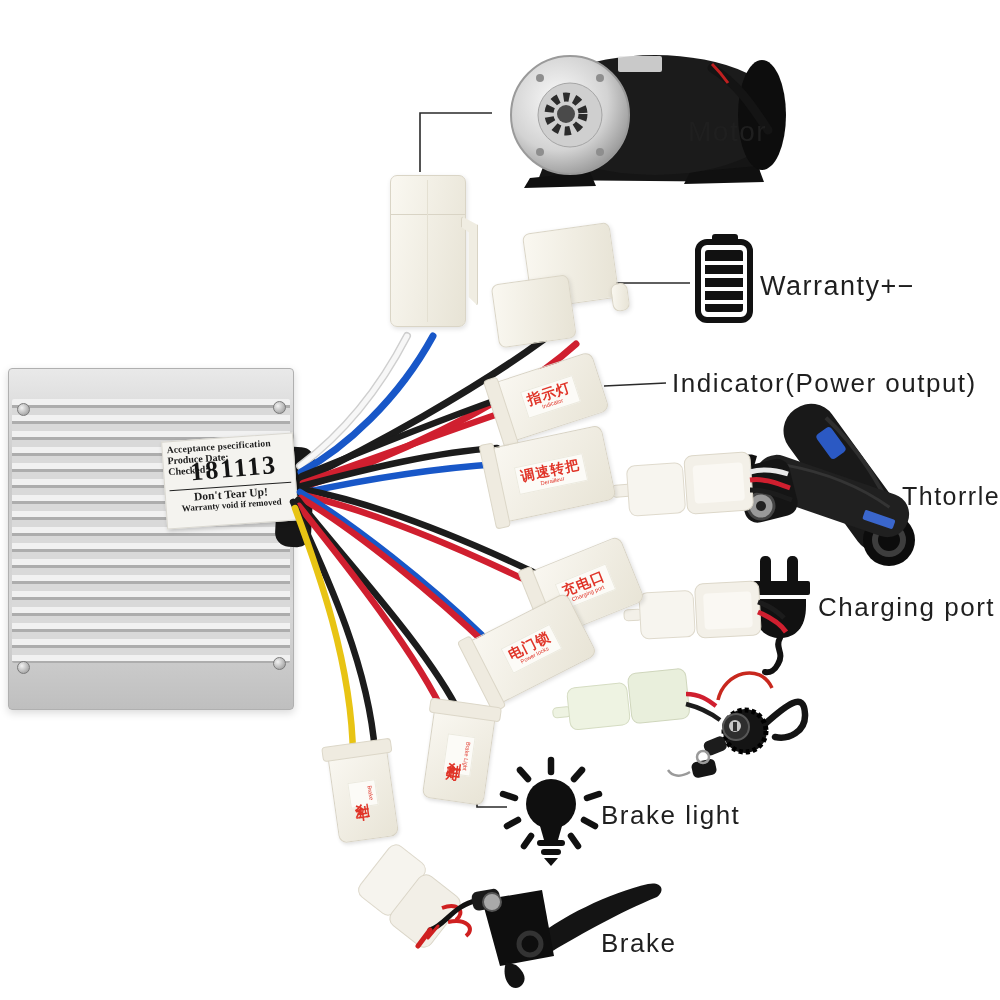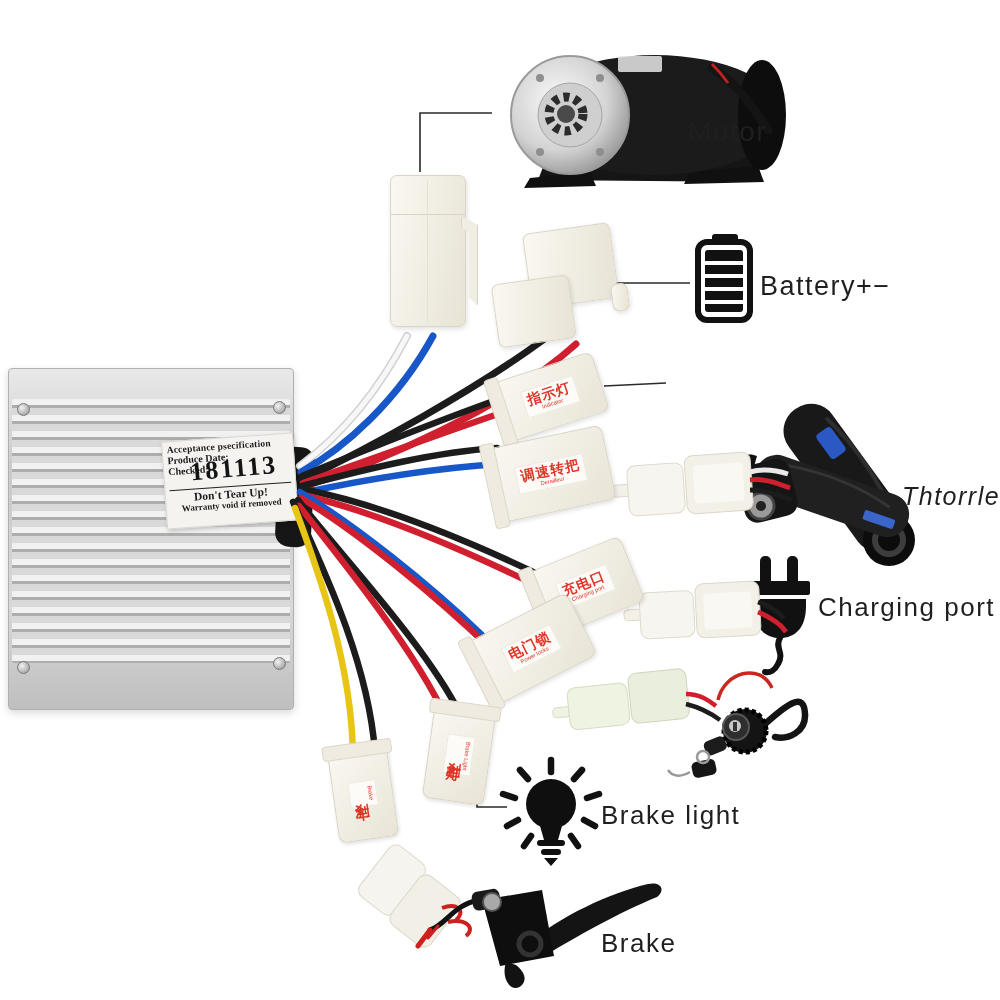--- a/index.html
+++ b/index.html
@@ -315,19 +315,20 @@
 
   <div class="conn vert" style="left:333px;top:748px;width:58px;height:90px;transform:rotate(-8deg);">
     <div class="flange"></div>
     <div class="tag">
       <div class="cn">刹车</div>
       <div class="en">Brake</div>
     </div>
   </div>
 
   <div class="label" style="left:688px;top:116px;font-size:28px;">Motor</div>
-  <div class="label" style="left:760px;top:271px;font-size:27px;">Battery+−</div>
-  <div class="label" style="left:902px;top:482px;font-size:25px;font-style:italic;">Thtorrle</div>
+  <div class="label" style="left:760px;top:271px;font-size:27px;">Warranty+−</div>
+  <div class="label" style="left:672px;top:368px;">Indicator(Power output)</div>
+  <div class="label" style="left:902px;top:482px;font-size:25px;">Thtorrle</div>
   <div class="label" style="left:818px;top:592px;">Charging port</div>
   <div class="label" style="left:601px;top:800px;">Brake light</div>
   <div class="label" style="left:601px;top:928px;">Brake</div>
 
 </div>
 
 </body></html>

